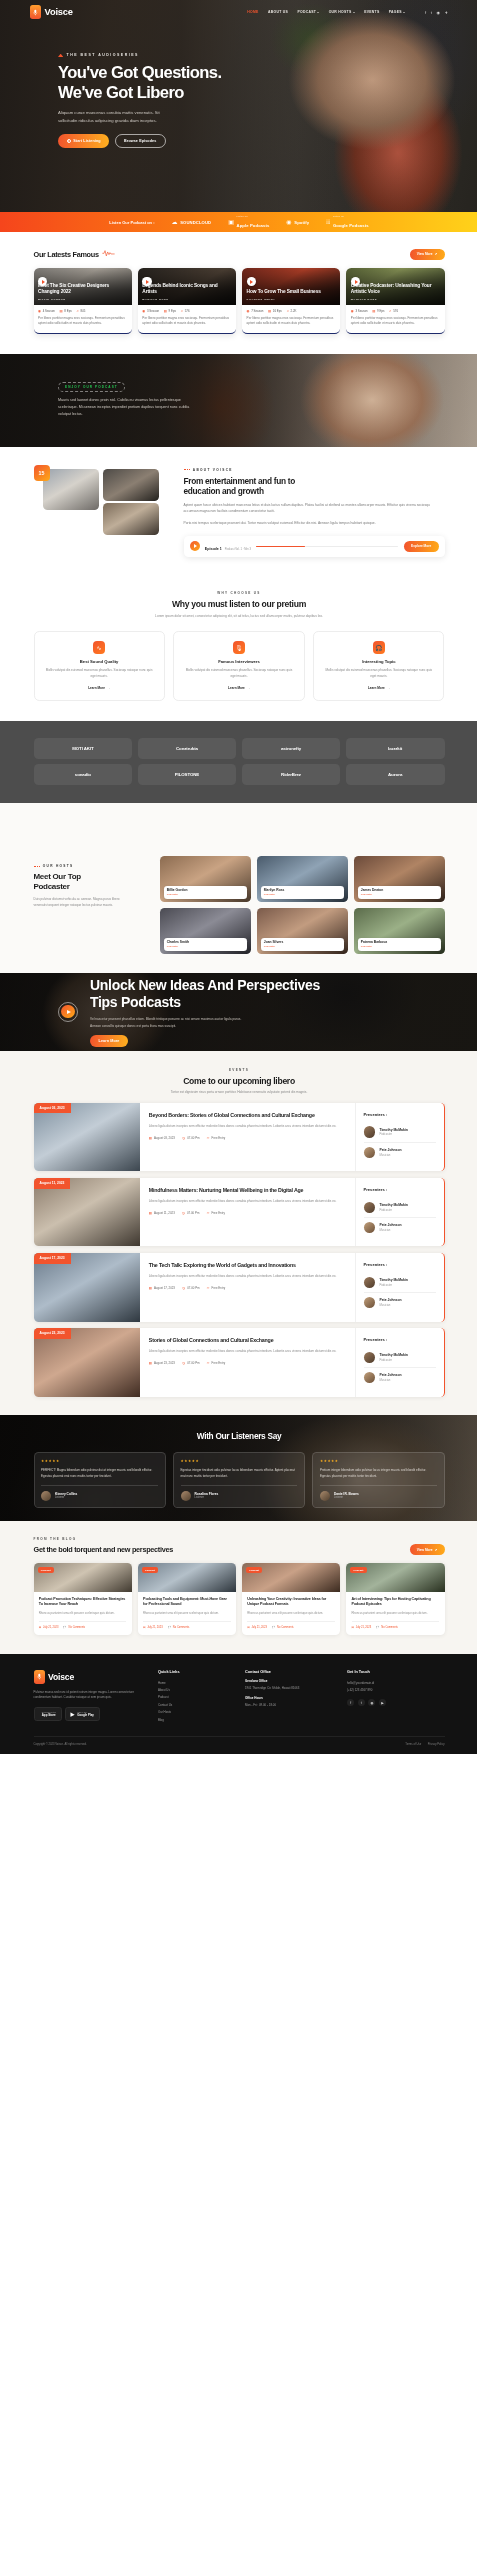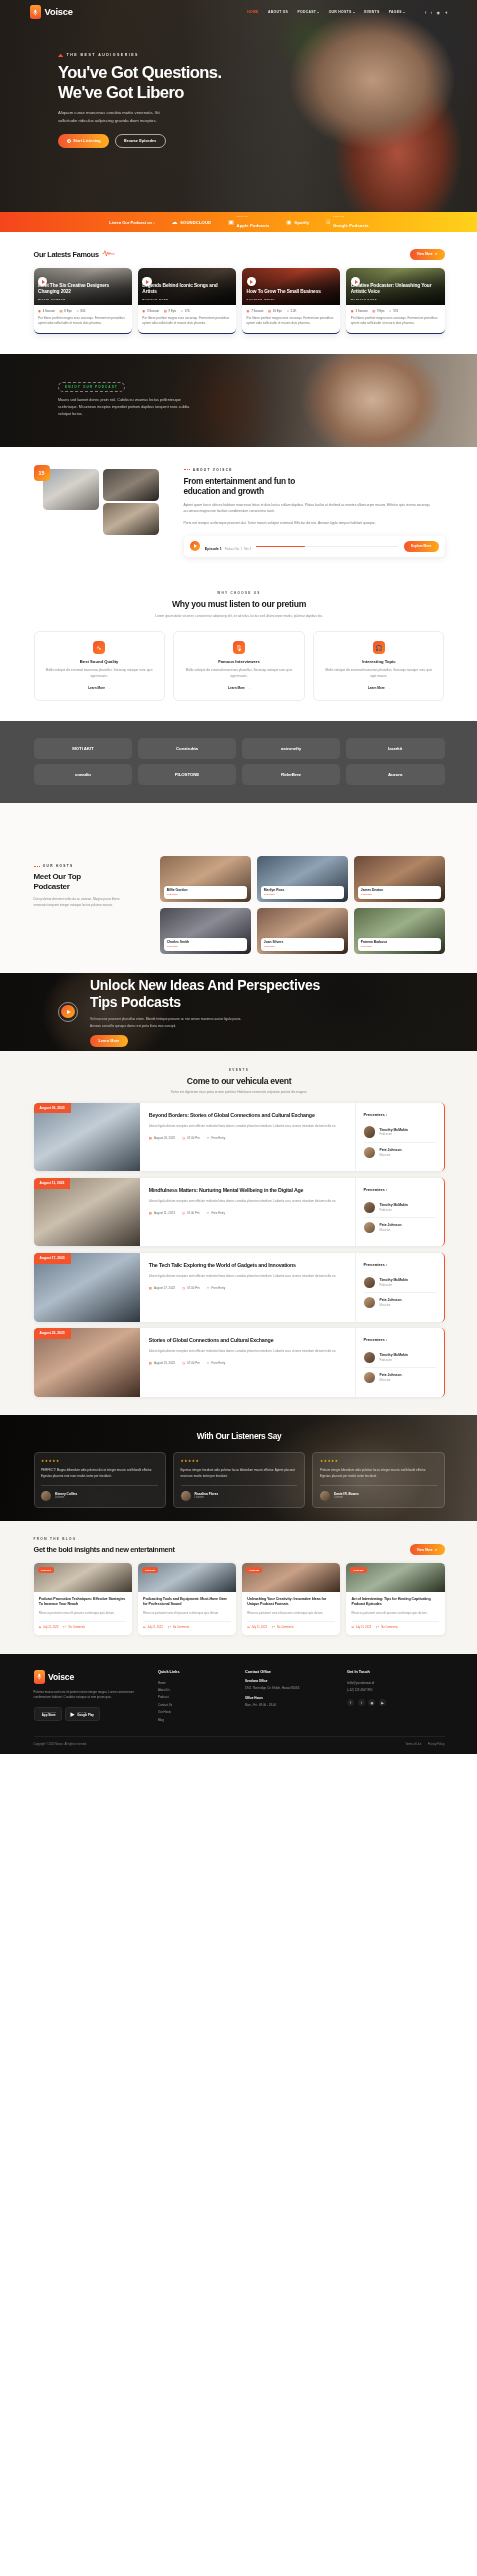--- a/index.html
+++ b/index.html
@@ -692,21 +692,21 @@
             <span>Learn More</span>
           </a>
       </div>
     </div>
   </section>
 
   <section class="events">
     <div class="container">
       <div class="center">
         <div class="mini-kick">EVENTS</div>
-        <h2 class="big-h">Come to our vehicula event</h2>
+        <h2 class="big-h">Come to our upcoming libero</h2>
         <p class="center-p">Tortor est dignissim risus porta ornare porttitor. Habitasse venenatis vulputate potenti dis magnis.</p>
       </div>
 
       <article class="ev">
         <div class="ev-img ei1">
             <span class="ev-date">August 03, 2023</span>
           </div>
         <div class="ev-mid">
           <h3 class="ev-h">Beyond Borders: Stories of Global Connections and Cultural Exchange</h3>
           <p class="ev-p">Libero ligula dictum inceptos sem efficitur molestie litora donec conubia pharetra interdum. Lobortis arcu viverra interdum dictumst dis ex.</p>
@@ -909,21 +909,21 @@
             </div>
         </div>
       </div>
     </div>
   </section>
 
   <section class="blog">
     <div class="container">
       <div class="mini-kick" style="text-align:left">FROM THE BLOG</div>
       <div class="row-head" style="margin-top:3.3px">
-        <h2 class="sec-title">Get the bold insights and new entertainment</h2>
+        <h2 class="sec-title">Get the bold torquent and new perspectives</h2>
         <a class="pill-btn">
           <span>View More</span>
           <span>↗</span>
         </a>
       </div>
       <div class="bcards">
         <article class="bcard">
           <div class="bimg bi1">
               <span class="btag">Podcast</span>
             </div>

